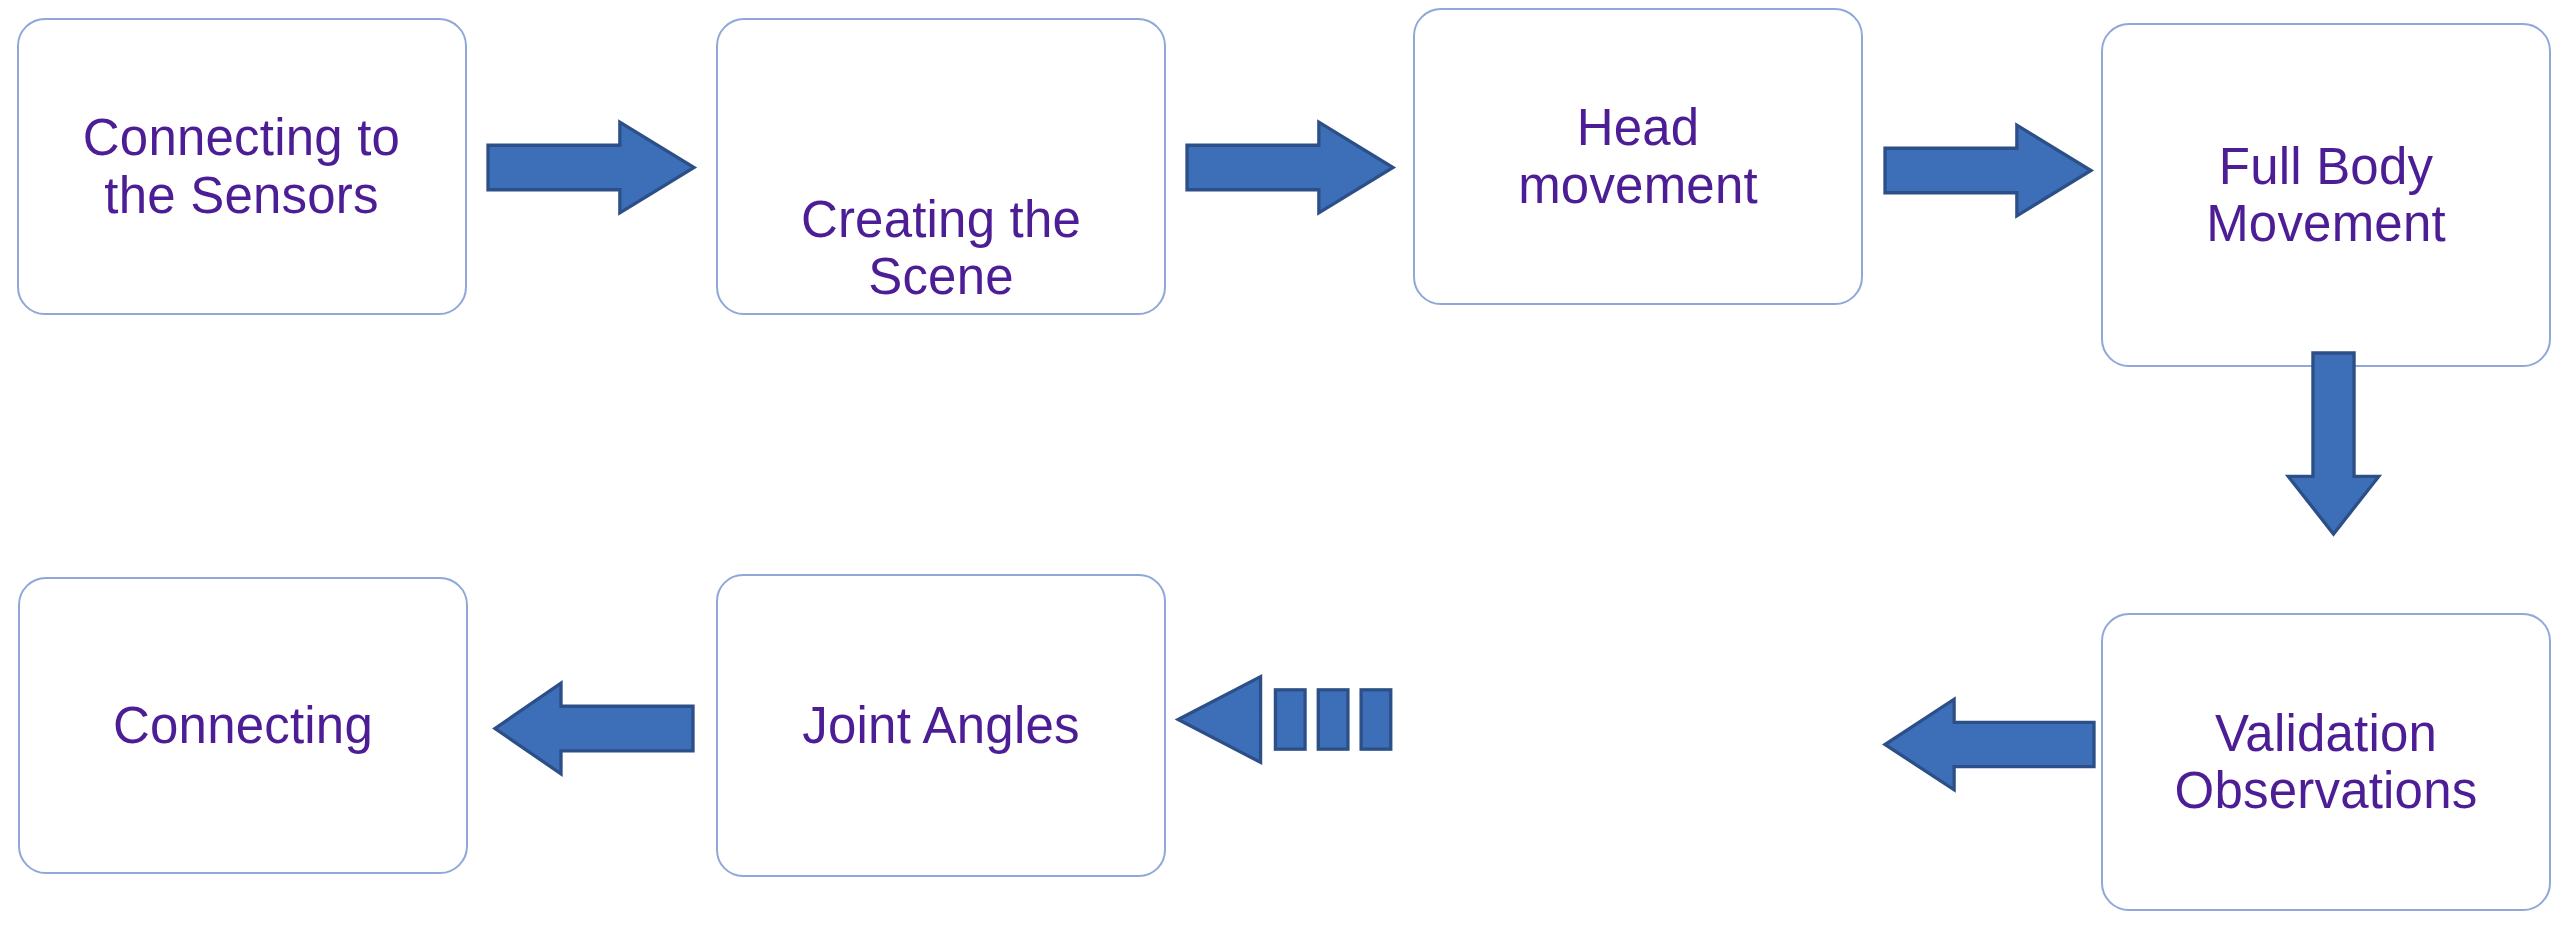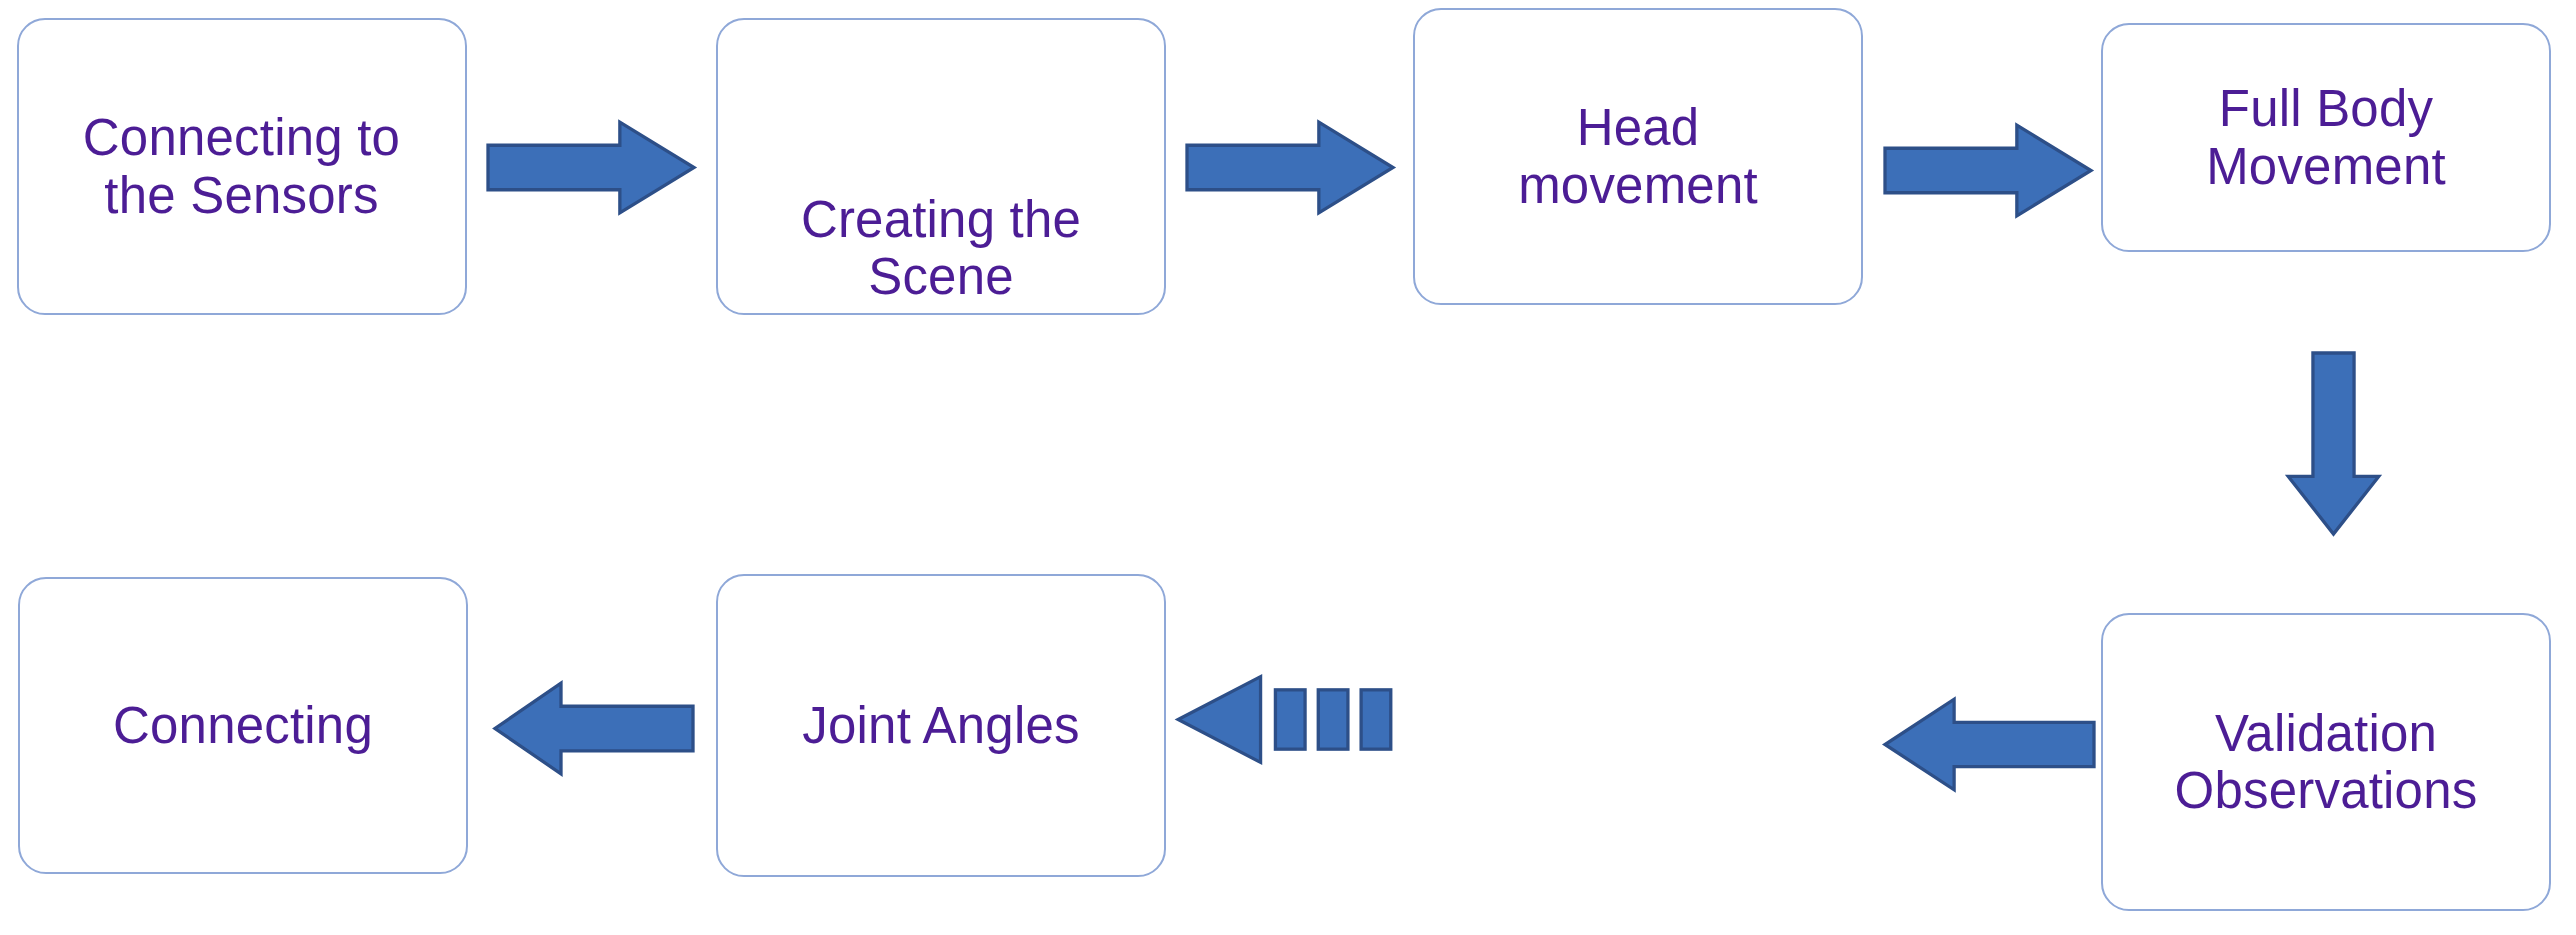--- a/index.html
+++ b/index.html
@@ -83,42 +83,42 @@
     <span class="label">Head
 movement</span>
   </div>
 
   <div class="arrow" style="left:1885px; top:125px;">
     <svg width="206" height="91" viewBox="0 0 250 110" aria-hidden="true">
       <polygon points="0,28 160,28 160,0 250,55 160,110 160,82 0,82" fill="#3c6fb8" stroke="#2d4f88" stroke-width="4"></polygon>
     </svg>
   </div>
 
-  <div class="node" style="left:2101px; top:23px; width:450px; height:229px;">
+  <div class="node" style="left:2101px; top:23px; width:450px; height:344px;">
     <span class="label">Full Body
 Movement</span>
   </div>
 
   <div class="arrow" style="left:2288px; top:353px;">
     <svg width="91" height="181" viewBox="0 0 110 220" aria-hidden="true">
       <polygon points="30,0 80,0 80,150 110,150 55,220 0,150 30,150" fill="#3c6fb8" stroke="#2d4f88" stroke-width="4"></polygon>
     </svg>
   </div>
 
   <div class="node" style="left:18px; top:577px; width:450px; height:297px;">
     <span class="label">Connecting</span>
   </div>
 
   <div class="arrow" style="left:495px; top:683px;">
     <svg width="198" height="91" viewBox="0 0 240 110" aria-hidden="true">
       <polygon points="240,28 80,28 80,0 0,55 80,110 80,82 240,82" fill="#3c6fb8" stroke="#2d4f88" stroke-width="4"></polygon>
     </svg>
   </div>
 
-  <div class="node" style="left:716px; top:574px; width:450px; height:303px;">
+  <div class="node" style="left:716px; top:574px; width:450px; height:303px;border-radius:27px;">
     <span class="label">Joint Angles</span>
   </div>
 
   <div class="arrow dash-arrow" style="left:1178px; top:675px;">
     <svg width="208" height="89" viewBox="0 0 252 108" aria-hidden="true">
       <polygon points="0,54 100,2 100,106" fill="#3c6fb8" stroke="#2d4f88" stroke-width="4"></polygon>
       <rect x="118" y="18" width="36" height="72" fill="#3c6fb8" stroke="#2d4f88" stroke-width="4"></rect>
       <rect x="170" y="18" width="36" height="72" fill="#3c6fb8" stroke="#2d4f88" stroke-width="4"></rect>
       <rect x="222" y="18" width="36" height="72" fill="#3c6fb8" stroke="#2d4f88" stroke-width="4"></rect>
     </svg>

